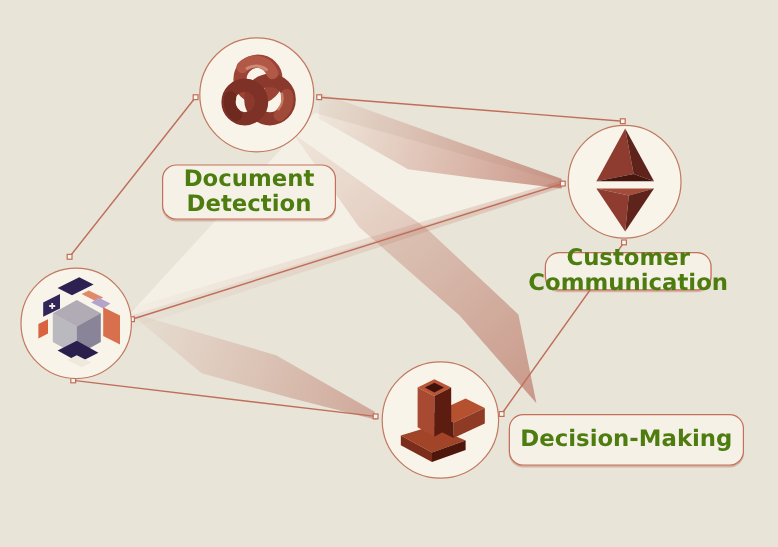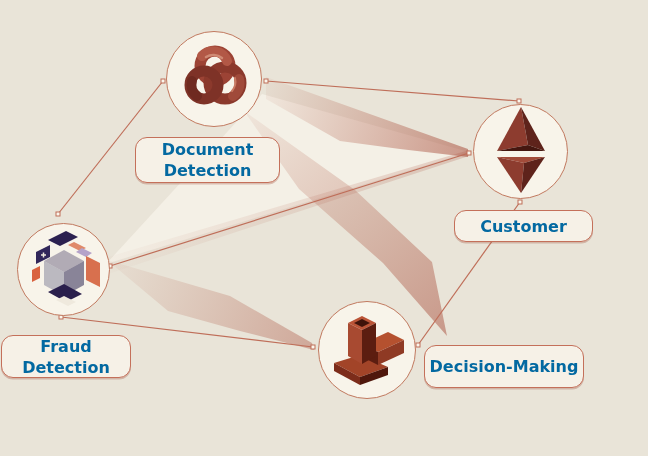--- a/index.html
+++ b/index.html
@@ -19,27 +19,27 @@
   }
   .node-dp{left:166px;top:31px;width:96px;height:96px;}
   .node-cc{left:473px;top:104px;width:95px;height:95px;}
   .node-fd{left:17px;top:223px;width:93px;height:93px;}
   .node-dm{left:318px;top:301px;width:98px;height:98px;}
   .label-box{
     position:absolute;z-index:3;box-sizing:border-box;
     background:#f6f1e7;border:1.5px solid #c4705a;border-radius:12px;
     box-shadow:0 1.5px 0 rgba(170,95,75,0.35);
     display:flex;flex-direction:column;align-items:center;justify-content:center;
-    font-size:16px;line-height:21px;font-weight:600;color:#0369a1;
+    font-size:19px;line-height:21px;font-weight:600;color:#4d7c0f;
     text-align:center;
   }
   .label-dp{left:135px;top:137px;width:145px;height:46px;}
   .label-cc{left:454px;top:210px;width:139px;height:32px;}
   .label-fd{left:1px;top:335px;width:130px;height:43px;}
-  .label-dm{left:424px;top:345px;width:160px;height:43px;align-items:center;}
+  .label-dm{left:424px;top:345px;width:196px;height:43px;align-items:center;}
 </style>
 </head>
 <body>
 
 <div class="canvas">
 
   <svg class="edges" width="648" height="456" viewBox="0 0 648 456">
     <defs>
       <linearGradient id="g1" gradientUnits="userSpaceOnUse" x1="266" y1="88" x2="469" y2="153">
         <stop offset="0" stop-color="#b05844" stop-opacity="0.06"></stop>
@@ -156,21 +156,19 @@
       </svg>
     </span>
   </div>
 
   <div class="label-box label-dp">
     <span>Document</span>
     <span>Detection</span>
   </div>
   <div class="label-box label-cc">
     <span>Customer</span>
-  </div>
-  <div class="label-box label-fd">
-    <span>Fraud Detection</span>
+    <span>Communication</span>
   </div>
   <div class="label-box label-dm">
     <span>Decision-Making</span>
   </div>
 
 </div>
 
 </body></html>

